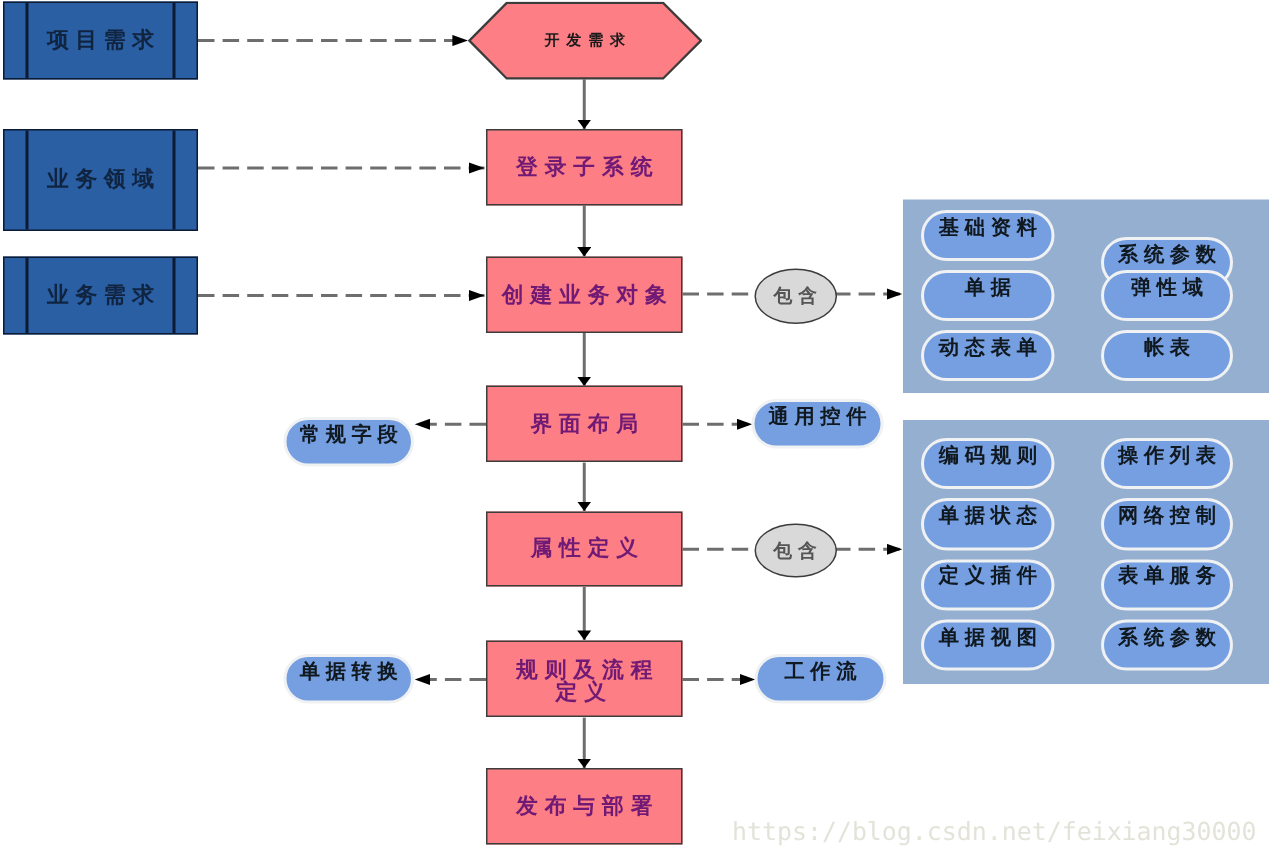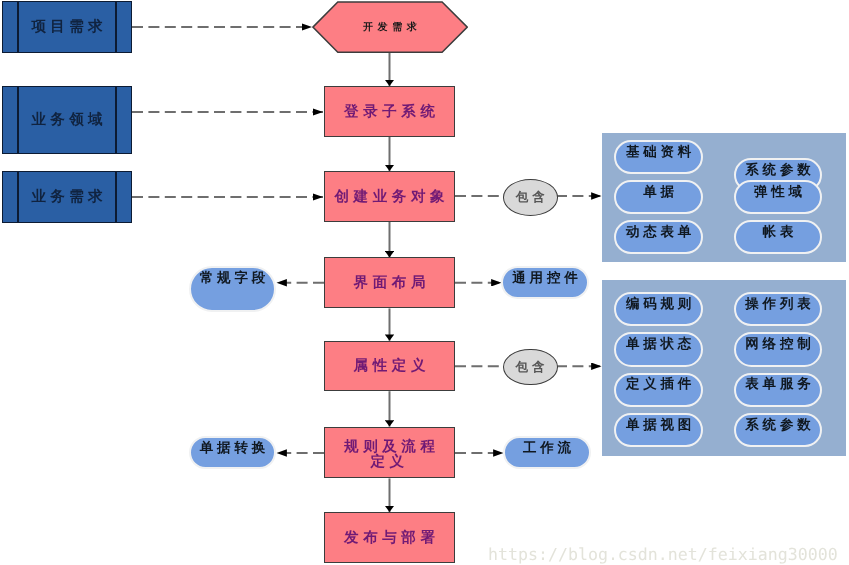--- a/index.html
+++ b/index.html
@@ -132,21 +132,21 @@
     <span class="txt">发布与部署</span>
   </div>
 
   <div class="gell" style="left:502.7px;top:179.2px;width:53px;height:34.6px;">
     <span class="txt">包含</span>
   </div>
   <div class="gell" style="left:502.5px;top:348.9px;width:53px;height:34.6px;">
     <span class="txt">包含</span>
   </div>
 
-  <div class="pill" style="left:189px;top:266px;width:87px;height:46px;">
+  <div class="pill" style="left:189px;top:278px;width:87px;height:33px;">
     <span class="txt">常规字段</span>
   </div>
   <div class="pill" style="left:189px;top:436px;width:87px;height:33px;">
     <span class="txt">单据转换</span>
   </div>
   <div class="pill" style="left:501px;top:266px;width:88px;height:33px;">
     <span class="txt">通用控件</span>
   </div>
   <div class="pill" style="left:503px;top:436px;width:88px;height:33px;">
     <span class="txt">工作流</span>

